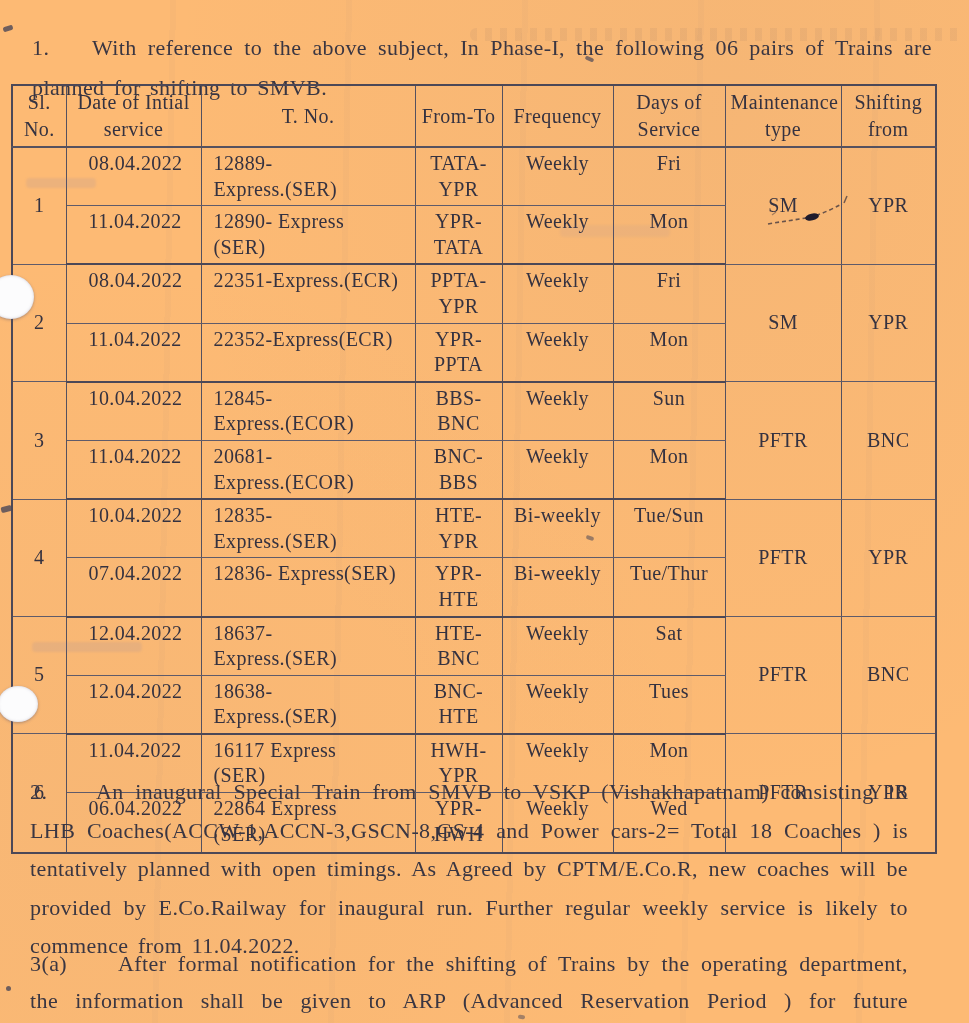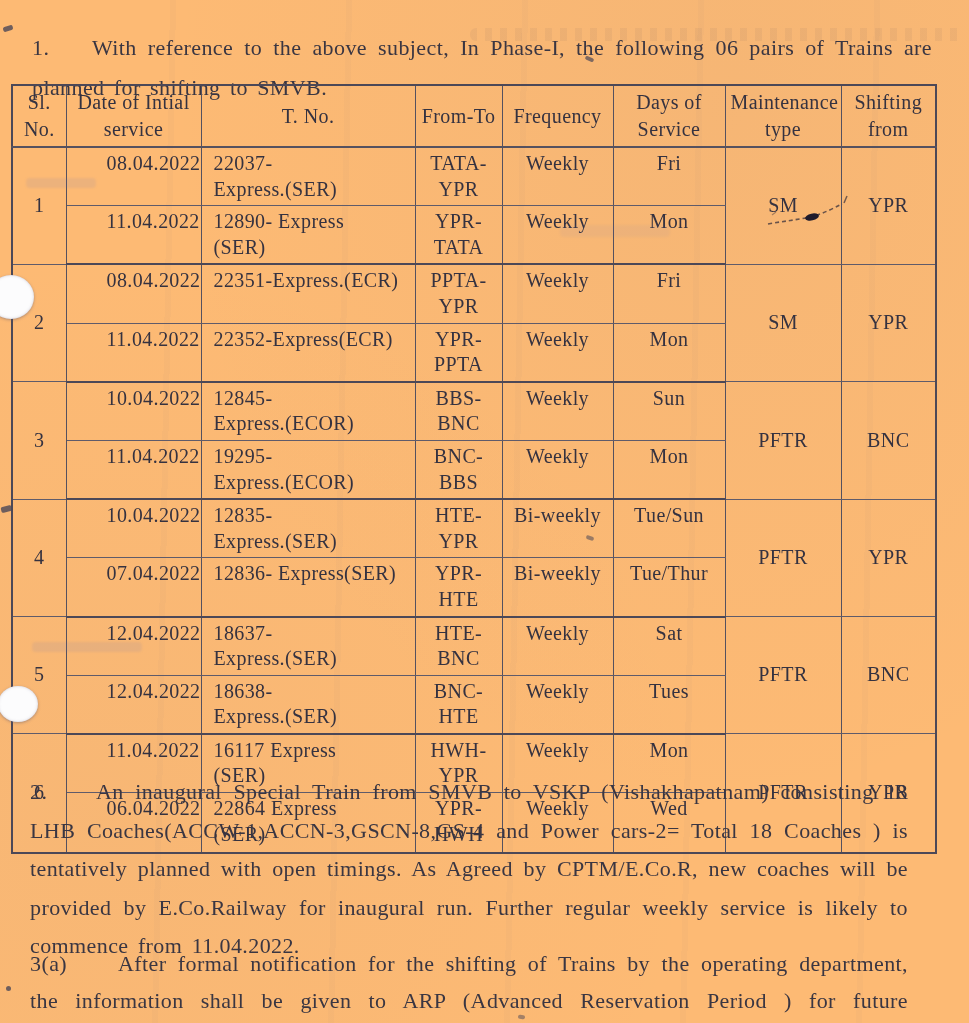--- a/index.html
+++ b/index.html
@@ -50,21 +50,21 @@
     vertical-align:top;
     white-space:pre-wrap;
     font-weight:normal;
     line-height:1.28;
   }
   .trains thead th{height:50px;vertical-align:middle;line-height:1.35;}
   .trains thead th{border-bottom-width:2px;}
   tr.sub-a td{border-bottom-width:1px;border-bottom-color:#5f5b6a;}
   tr.sub-b td{border-bottom-width:2px;border-bottom-color:#4c4857;}
   td.c-sl, td.c-maint, td.c-shift{vertical-align:middle;}
-  td.c-date{text-align:left;padding-left:40px;}
+  td.c-date{text-align:left;padding-left:22px;}
   td.c-tno{text-align:left;padding-left:12px;}
   
   tbody tr:nth-child(1){height:58px;}  tbody tr:nth-child(2){height:42px;}
   tbody tr:nth-child(3){height:48px;}  tbody tr:nth-child(4){height:46px;}
   tbody tr:nth-child(5){height:45px;}  tbody tr:nth-child(6){height:45px;}
   tbody tr:nth-child(7){height:38px;}  tbody tr:nth-child(8){height:44px;}
   tbody tr:nth-child(9){height:50px;}  tbody tr:nth-child(10){height:52px;}
   tbody tr:nth-child(11){height:47px;} tbody tr:nth-child(12){height:60px;}
 
   
@@ -124,21 +124,21 @@
 type</th>
         <th>Shifting
 from</th>
       </tr>
     </thead>
     <tbody>
 
       <tr class="sub-a">
         <td class="c-sl" rowspan="2">1</td>
         <td class="c-date">08.04.2022</td>
-        <td class="c-tno">22037-
+        <td class="c-tno">12889-
 Express.(SER)</td>
         <td>TATA-
 YPR</td>
         <td>Weekly</td>
         <td>Fri</td>
         <td class="c-maint" rowspan="2">SM</td>
         <td class="c-shift" rowspan="2">YPR</td>
       </tr>
       <tr class="sub-b">
         <td class="c-date">11.04.2022</td>
@@ -177,21 +177,21 @@
 Express.(ECOR)</td>
         <td>BBS-
 BNC</td>
         <td>Weekly</td>
         <td>Sun</td>
         <td class="c-maint" rowspan="2">PFTR</td>
         <td class="c-shift" rowspan="2">BNC</td>
       </tr>
       <tr class="sub-b">
         <td class="c-date">11.04.2022</td>
-        <td class="c-tno">19295-
+        <td class="c-tno">20681-
 Express.(ECOR)</td>
         <td>BNC-
 BBS</td>
         <td>Weekly</td>
         <td>Mon</td>
       </tr>
 
       <tr class="sub-a">
         <td class="c-sl" rowspan="2">4</td>
         <td class="c-date">10.04.2022</td>

